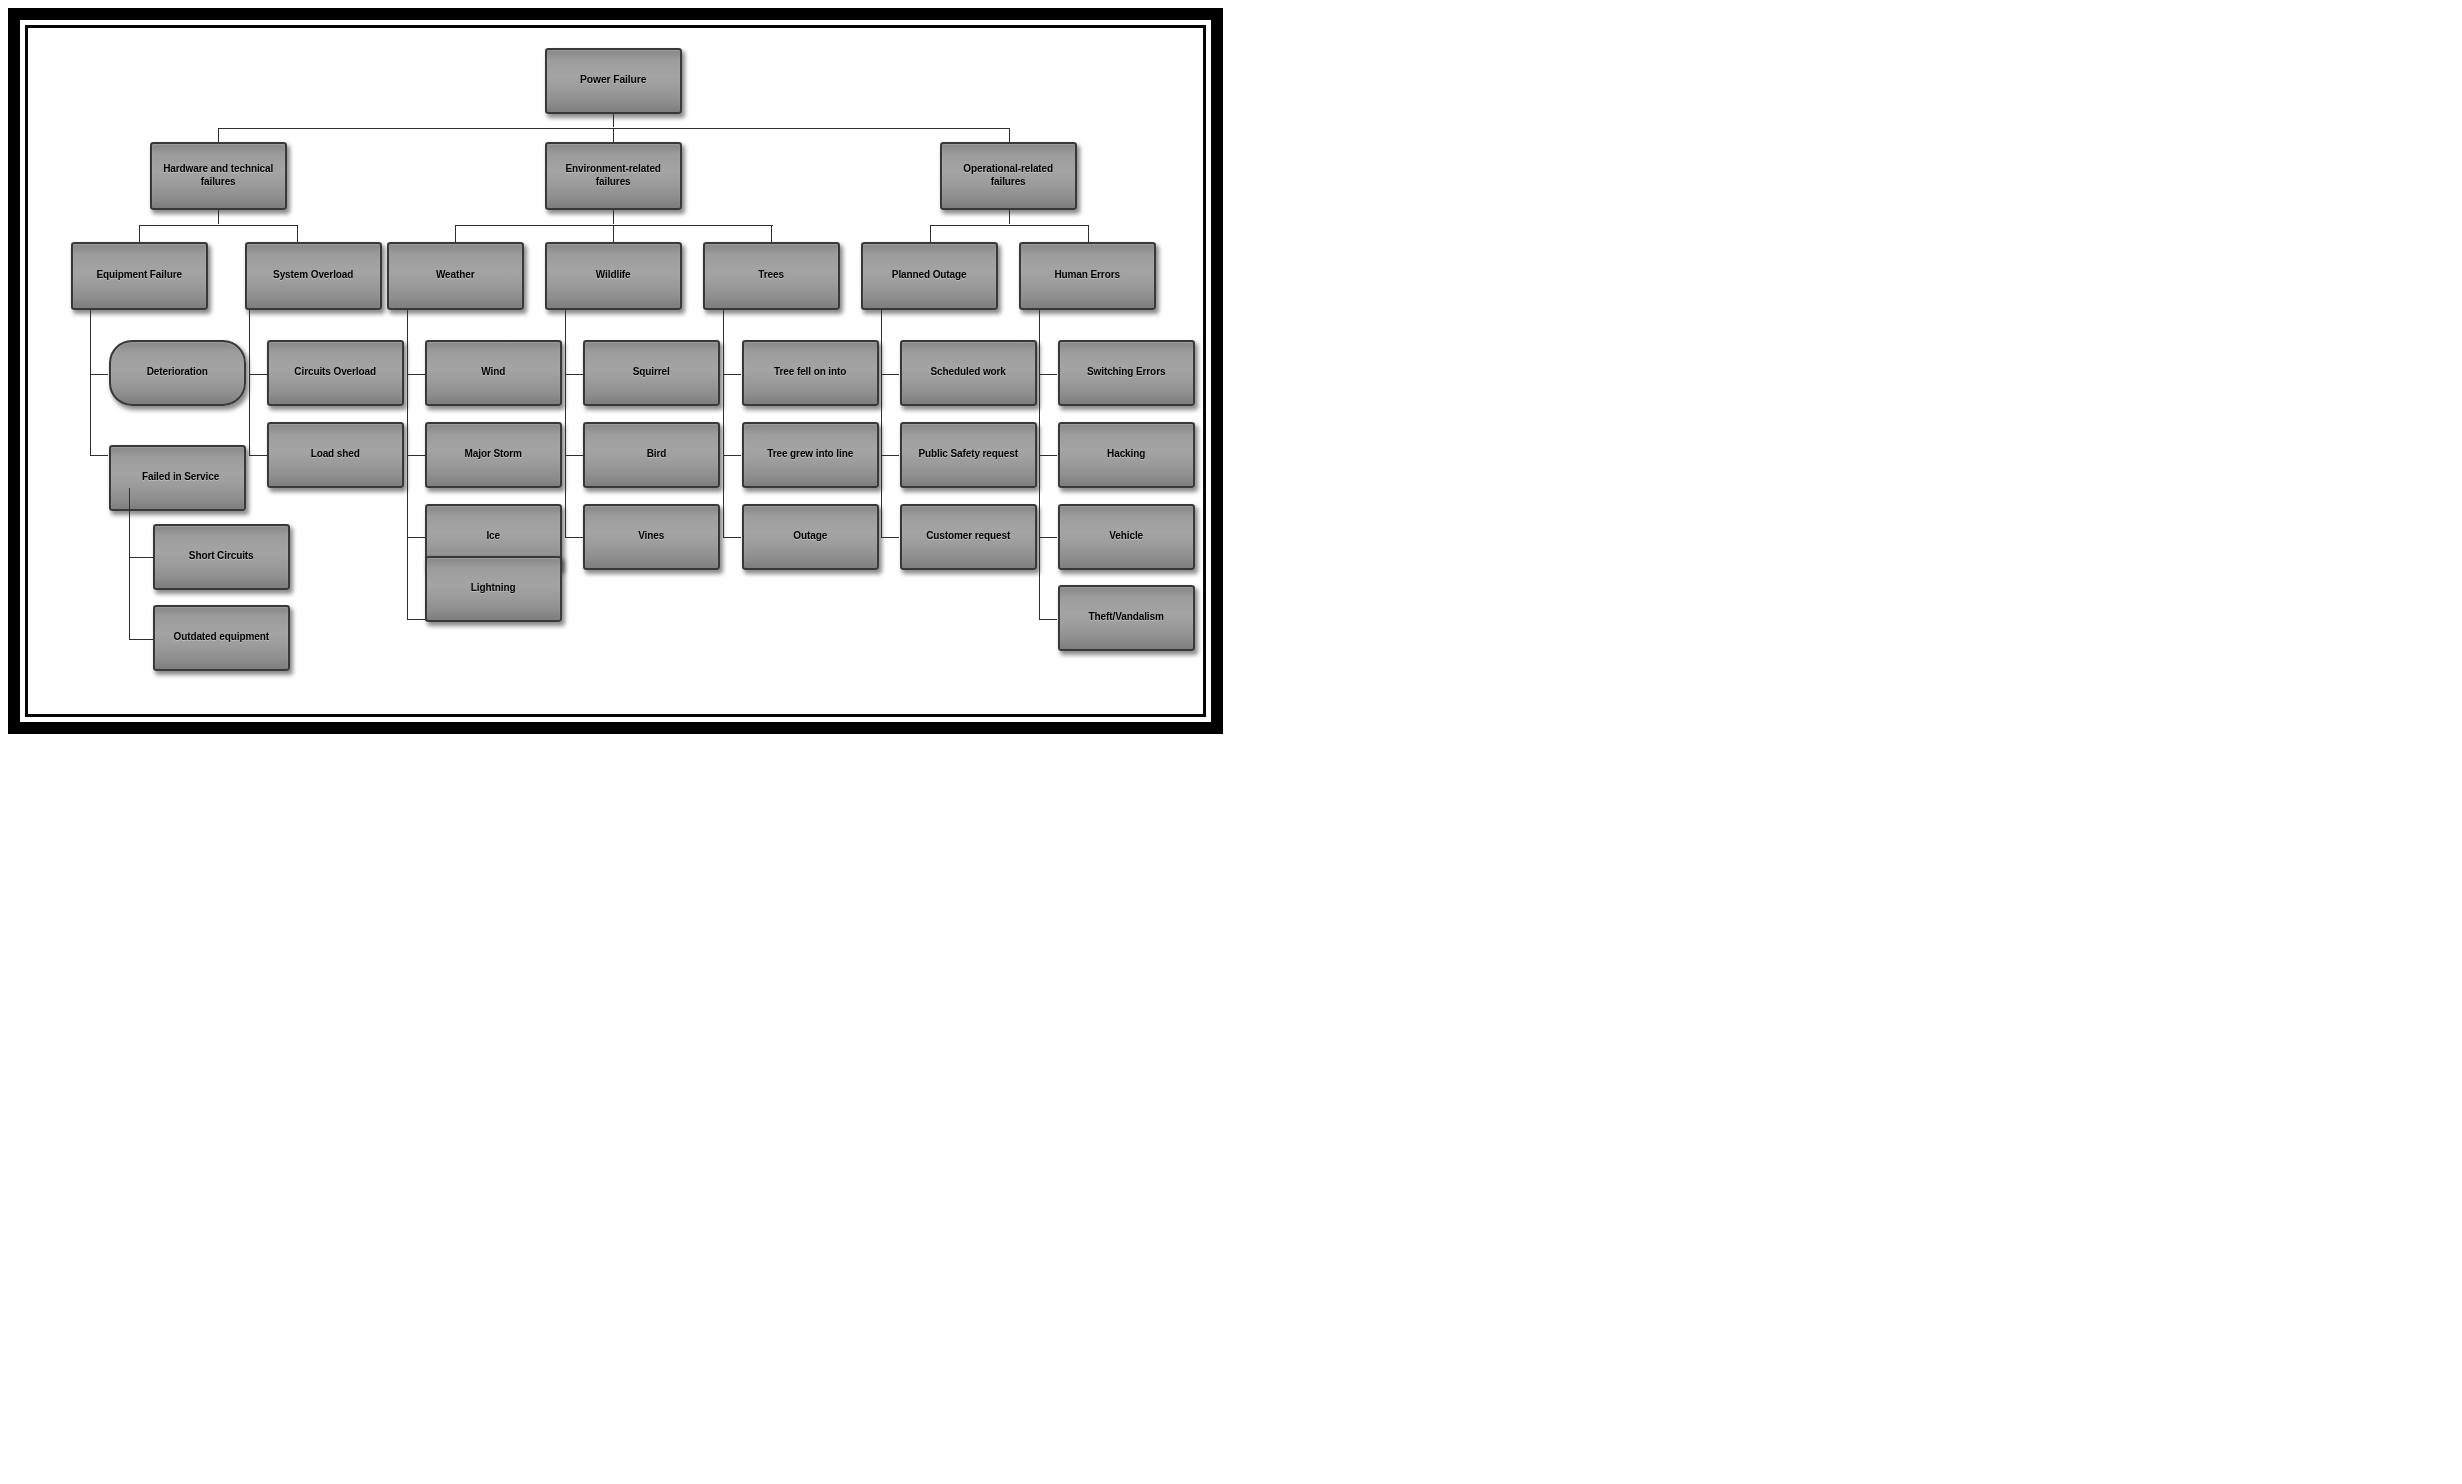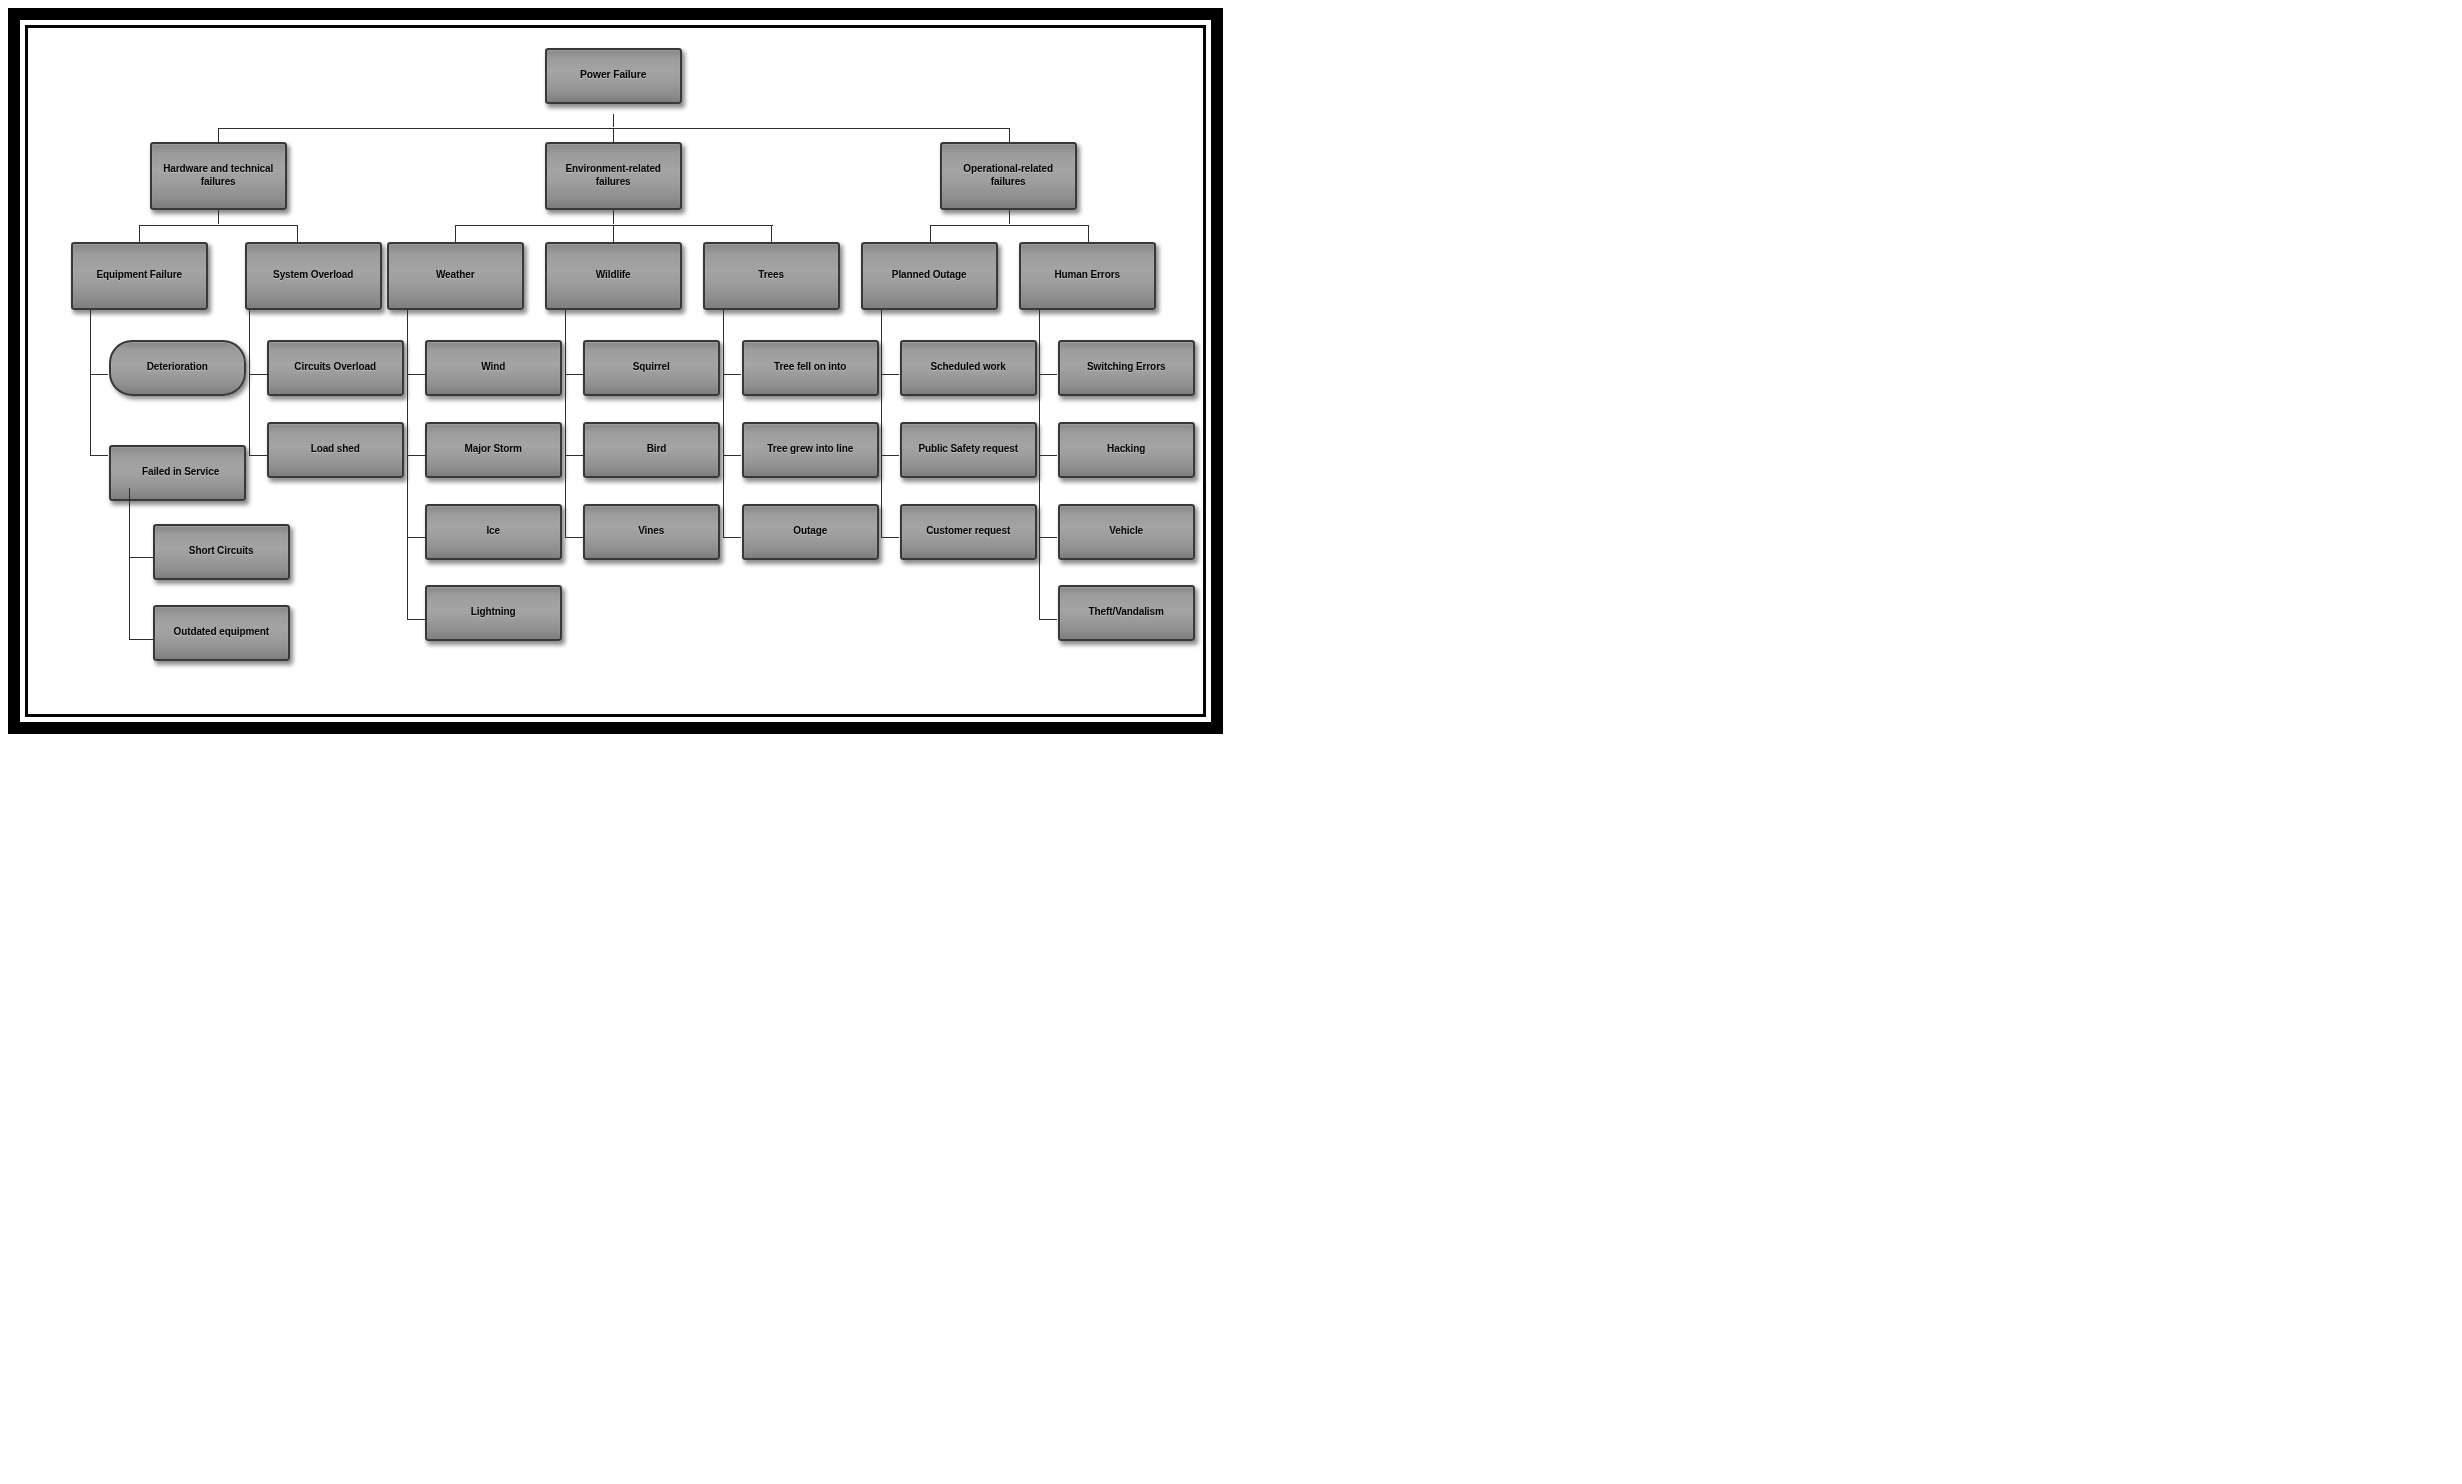--- a/index.html
+++ b/index.html
@@ -3,21 +3,21 @@
 <meta charset="utf-8">
 <style>
   html,body{margin:0;padding:0;background:#ffffff;}
   body{width:1231px;height:742px;position:relative;overflow:hidden;
        font-family:"Liberation Sans", sans-serif;}
   .frame{position:absolute;inset:8px;border:12px solid #000;}
   .inner{position:absolute;inset:4.7px;border:3.3px solid #050505;}
   .content{position:absolute;inset:0;background:#fff;}
   .box{
     position:absolute;
-    width:137px;height:56px;
+    width:137px;height:66px;
     box-sizing:border-box;
     border:2px solid #383838;
     border-radius:3.3px;
     background:linear-gradient(180deg,#868686 0%,#9c9c9c 16%,#a4a4a4 42%,#9d9d9d 60%,#8e8e8e 84%,#7d7d7d 100%);
     box-shadow:2.7px 3.3px 4.7px rgba(0,0,0,0.45), inset 0 0.7px 1.3px rgba(255,255,255,0.25);
     display:flex;align-items:center;justify-content:center;
     text-align:center;
     color:#000;font-weight:bold;font-size:10px;line-height:1.25;
     letter-spacing:-0.1px;
     text-shadow:0 0.7px 0.7px rgba(255,255,255,0.35);
@@ -95,21 +95,21 @@
 
       <div class="box" style="left:397px;top:312px;text-align:center;">
         <span>Wind</span>
       </div>
       <div class="box" style="left:397px;top:394px;">
         <span>Major Storm</span>
       </div>
       <div class="box" style="left:397px;top:476px;">
         <span>Ice</span>
       </div>
-      <div class="box" style="left:397px;top:557px;">
+      <div class="box" style="left:397px;top:528px;">
         <span>Lightning</span>
       </div>
 
       <div class="box" style="left:555px;top:312px;">
         <span>Squirrel</span>
       </div>
       <div class="box" style="left:555px;top:394px;padding-left:16px;">
         <span>Bird</span>
       </div>
       <div class="box" style="left:555px;top:476px;">

